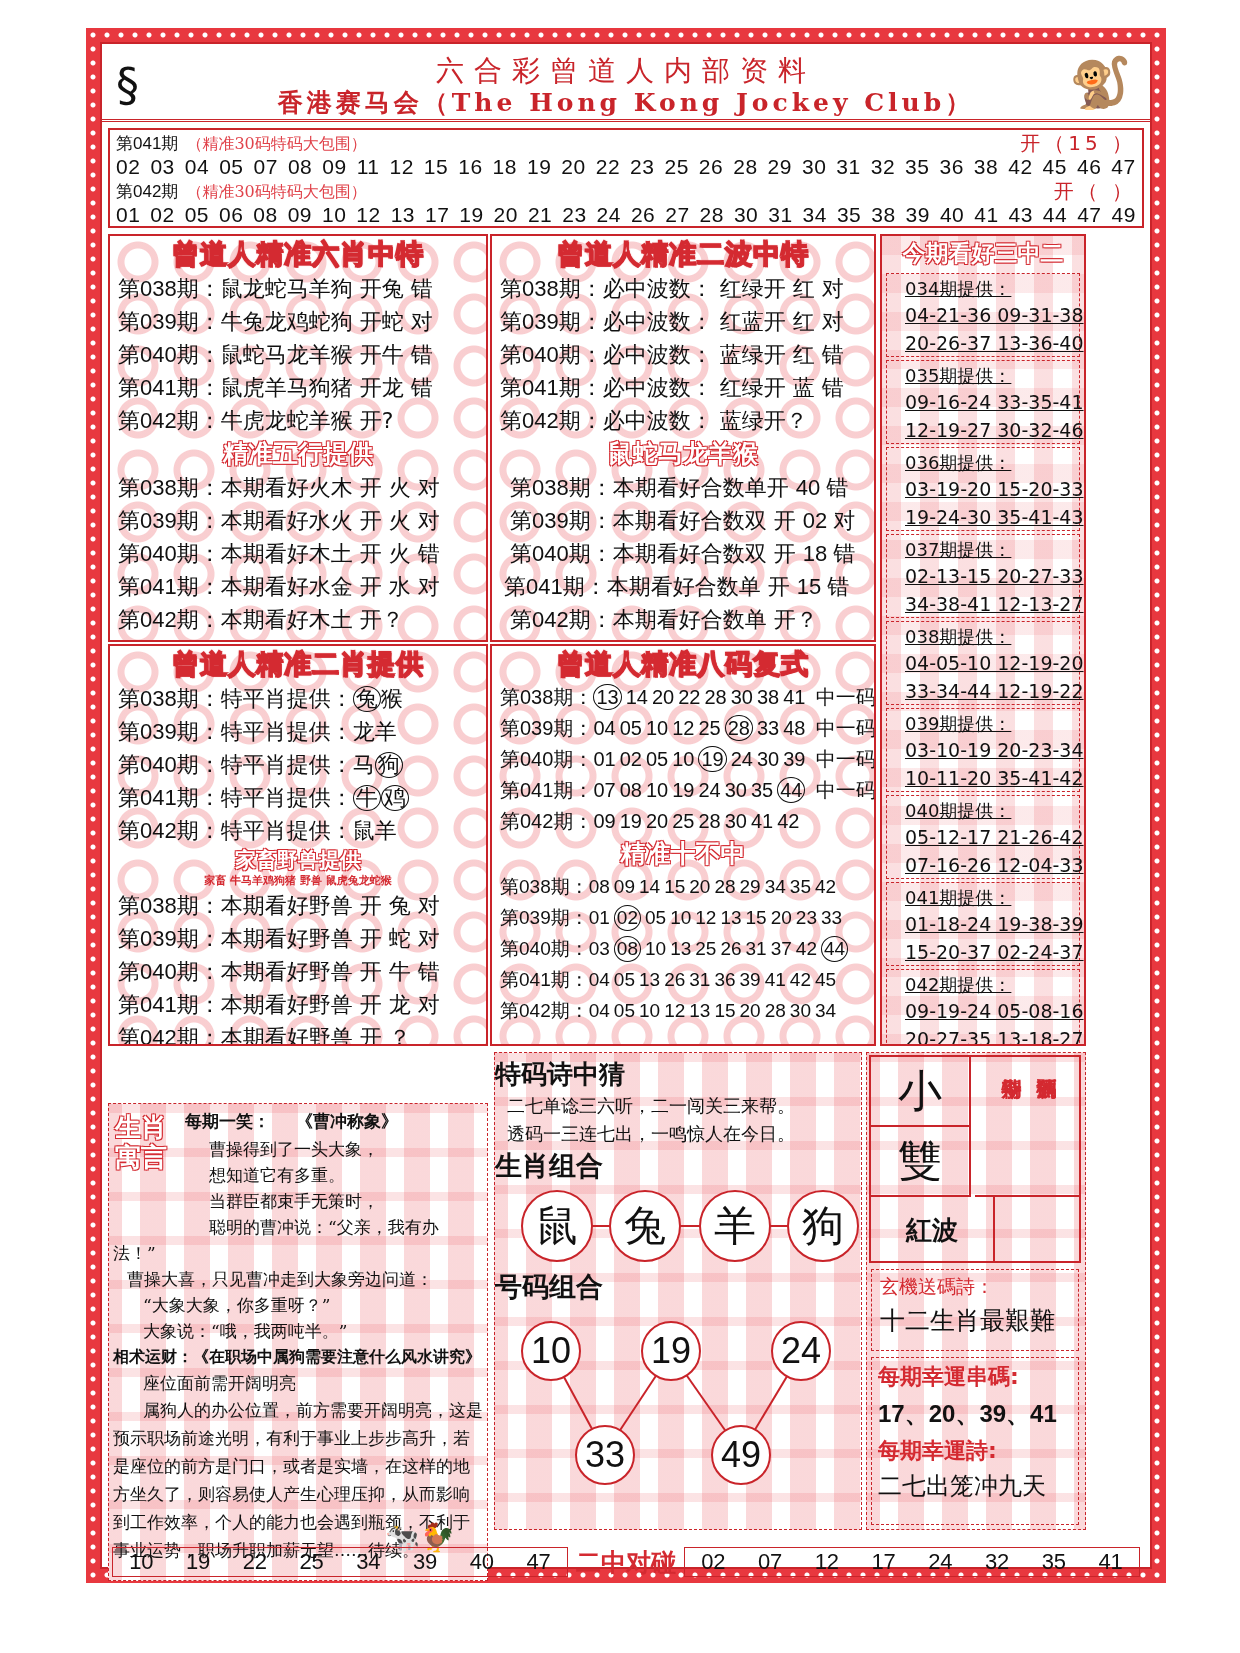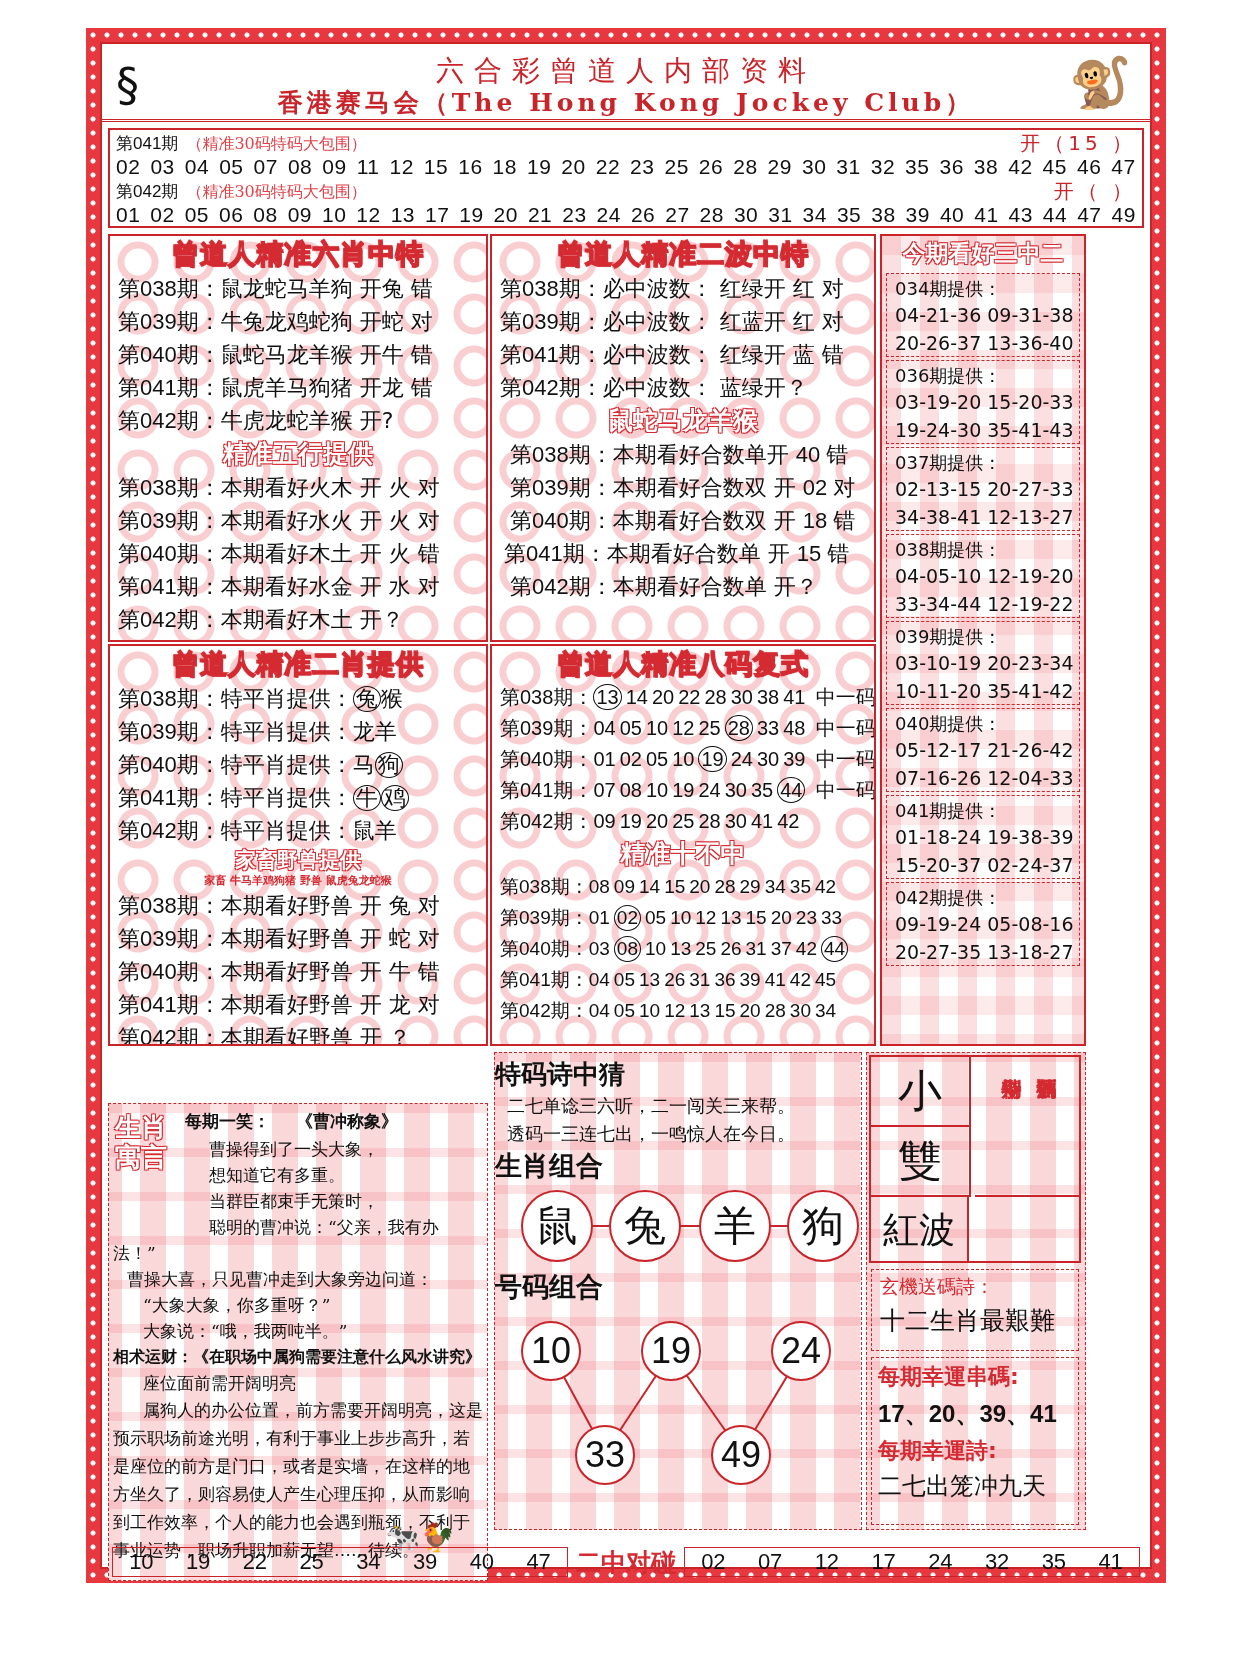--- a/index.html
+++ b/index.html
@@ -39,21 +39,21 @@
   .sec h2 { text-align: center; font-size: 27px; color: #fff; -webkit-text-stroke: 1.5px #d42a31; font-weight: bold; letter-spacing: 1px; height: 36px; line-height: 36px; text-shadow: 0 0 2px #d42a31, 1px 1px 0 #d42a31; }
   .sec h3 { text-align: center; font-size: 25px; color: #fff; font-weight: bold; height: 34px; line-height: 34px; text-shadow: 1px 1px 0 #d42a31, -1px -1px 0 #d42a31, 1px -1px 0 #d42a31, -1px 1px 0 #d42a31; }
   .line { font-size: 22px; height: 33px; line-height: 33px; padding-left: 8px; white-space: nowrap; font-family: "DejaVu Sans", sans-serif; }
   .line.small { font-size: 20px; height: 31px; line-height: 31px; }
   .num { font-family: "Liberation Sans", sans-serif; }
   .circ { display: inline-block; border: 1.5px solid #111; border-radius: 50%; padding: 0 2px; line-height: 24px; }
 
   .sanzhong { position: absolute; border: 2px solid #c9242a; overflow: hidden; background: #fff;
     background-image: linear-gradient(90deg, rgba(233,80,88,0.18) 50%, transparent 50%), linear-gradient(rgba(233,80,88,0.12) 50%, transparent 50%);
     background-size: 38px 38px; }
-  .szbox { margin: 3px 4px; border: 1.5px dashed #c9242a; padding: 2px 8px; height: 84px; }
+  .szbox { margin: 3px 4px; border: 1.5px dashed #c9242a; padding: 2px 18px; height: 84px; text-decoration: underline; }
   .szbox .h { font-size: 18px; height: 25px; line-height: 25px; }
   .szbox .n { font-size: 19px; height: 28px; line-height: 28px; font-family: "DejaVu Sans", sans-serif; white-space: nowrap; }
 
   .weave { background-color: #fff;
     background-image: linear-gradient(90deg, rgba(233,80,88,0.22) 30%, transparent 30%, transparent 70%, rgba(233,80,88,0.22) 70%), linear-gradient(rgba(233,80,88,0.16) 20%, transparent 20%);
     background-size: 44px 44px; }
   .joke { position: absolute; border: 1.5px dashed #c9242a; overflow: hidden; }
   .joke p { font-family: "DejaVu Serif", serif; font-size: 17px; line-height: 26px; }
   .poem { position: absolute; border: 1.5px dashed #c9242a; overflow: hidden; }
   .zodiac-ball { position: absolute; width: 72px; height: 72px; border: 2px solid #c9242a; border-radius: 50%; background: #fff; text-align: center; line-height: 68px; font-family: "DejaVu Serif", serif; font-size: 42px; }
@@ -171,40 +171,46 @@
           <div class="line"><span class="num">第041期：</span><span>本期看好水金 </span><span>开 水 </span><span>对</span></div>
           <div class="line"><span class="num">第042期：</span><span>本期看好木土 </span><span>开？ </span><span></span></div>
         </div>
   </div>
 
   <div class="sec" style="left:388px; top:190px; width:386px; height:408px;">
     <h2>曾道人精准二波中特</h2>
     <div id="twow">
           <div class="line"><span class="num">第038期：</span><span>必中波数： </span><span>红绿开 </span><span>红 </span><span>对</span></div>
           <div class="line"><span class="num">第039期：</span><span>必中波数： </span><span>红蓝开 </span><span>红 </span><span>对</span></div>
+          <div class="line"><span class="num">第040期：</span><span>必中波数： </span><span>蓝绿开 </span><span>红 </span><span>错</span></div>
           <div class="line"><span class="num">第041期：</span><span>必中波数： </span><span>红绿开 </span><span>蓝 </span><span>错</span></div>
           <div class="line"><span class="num">第042期：</span><span>必中波数： </span><span>蓝绿开？ </span><span> </span><span></span></div>
         </div>
     <h3>鼠蛇马龙羊猴</h3>
     <div id="oddeven">
           <div class="line" style="padding-left: 18px;"><span class="num">第038期：</span><span>本期看好合数单开 </span><span class="num">40  </span><span>错</span></div>
           <div class="line" style="padding-left: 18px;"><span class="num">第039期：</span><span>本期看好合数双 开 </span><span class="num">02  </span><span>对</span></div>
           <div class="line" style="padding-left: 18px;"><span class="num">第040期：</span><span>本期看好合数双 开 </span><span class="num">18  </span><span>错</span></div>
           <div class="line" style="padding-left: 12px;"><span class="num">第041期：</span><span>本期看好合数单 开 </span><span class="num">15  </span><span>错</span></div>
           <div class="line" style="padding-left: 18px;"><span class="num">第042期：</span><span>本期看好合数单 开？ </span><span class="num">  </span><span></span></div>
         </div>
   </div>
 
   <div class="sanzhong" style="left:778px; top:190px; width:206px; height:812px;">
     <h2 style="text-align:center; font-size:23px; color:#fff; font-weight:bold; height:34px; line-height:34px; text-shadow:1px 1px 0 #d42a31,-1px -1px 0 #d42a31,1px -1px 0 #d42a31,-1px 1px 0 #d42a31;">今期看好三中二</h2>
     <div id="szer">
           <div class="szbox">
             <span class="h" style="display: block;">034期提供：</span>
             <span class="n" style="display: block;">04-21-36  09-31-38</span>
             <span class="n" style="display: block;">20-26-37  13-36-40</span>
+          </div>
+          <div class="szbox">
+            <span class="h" style="display: block;">035期提供：</span>
+            <span class="n" style="display: block;">09-16-24  33-35-41</span>
+            <span class="n" style="display: block;">12-19-27  30-32-46</span>
           </div>
           <div class="szbox">
             <span class="h" style="display: block;">036期提供：</span>
             <span class="n" style="display: block;">03-19-20  15-20-33</span>
             <span class="n" style="display: block;">19-24-30  35-41-43</span>
           </div>
           <div class="szbox">
             <span class="h" style="display: block;">037期提供：</span>
             <span class="n" style="display: block;">02-13-15  20-27-33</span>
             <span class="n" style="display: block;">34-38-41  12-13-27</span>
@@ -321,21 +327,21 @@
     <div class="num-ball" style="left:146px; top:268px;">19</div>
     <div class="num-ball" style="left:276px; top:268px;">24</div>
     <div class="num-ball" style="left:80px; top:372px;">33</div>
     <div class="num-ball" style="left:216px; top:372px;">49</div>
   </div>
 
   <div class="weave" style="position:absolute; left:764px; top:1008px; width:220px; height:478px; border:1.5px dashed #c9242a;">
     <div class="predict" style="left:2px; top:2px; width:212px; height:208px;">
       <div style="position:absolute; left:0; top:0; width:100px; height:70px; border-right:2px solid #c9242a; border-bottom:2px solid #c9242a; line-height:68px;" class="bigchar">小</div>
       <div style="position:absolute; left:0; top:70px; width:100px; height:70px; border-right:2px solid #c9242a; border-bottom:2px solid #c9242a; line-height:68px;" class="bigchar">雙</div>
-      <div style="position:absolute; left:0; top:140px; width:98px; height:68px; border-right:2px solid #c9242a; line-height:66px; font-size:36px;" class="bigchar">紅波</div>
+      <div style="position:absolute; left:0; top:140px; width:124px; height:68px; border-right:2px solid #c9242a; line-height:66px; font-size:26px;font-weight:bold;" class="bigchar">紅波</div>
       <div style="position:absolute; left:104px; top:0; width:108px; height:140px; border-bottom:2px solid #c9242a; display:flex; justify-content:center; gap:8px; padding-top:6px;">
         <span class="redv">今期特別</span>
         <span class="redv">號碼預測</span>
       </div>
     </div>
     <div style="position:absolute; left:4px; top:216px; width:208px; height:82px; border:1.5px dashed #c9242a; padding:4px 8px;">
       <div style="color:#d42a31; font-family:'DejaVu Serif',serif; font-size:19px;">玄機送碼詩：</div>
       <div style="font-family:'DejaVu Serif',serif; font-size:25px; margin-top:4px;">十二生肖最艱難</div>
     </div>
     <div style="position:absolute; left:4px; top:304px; width:208px; height:168px; border:1.5px dashed #c9242a; padding:4px 6px;">

